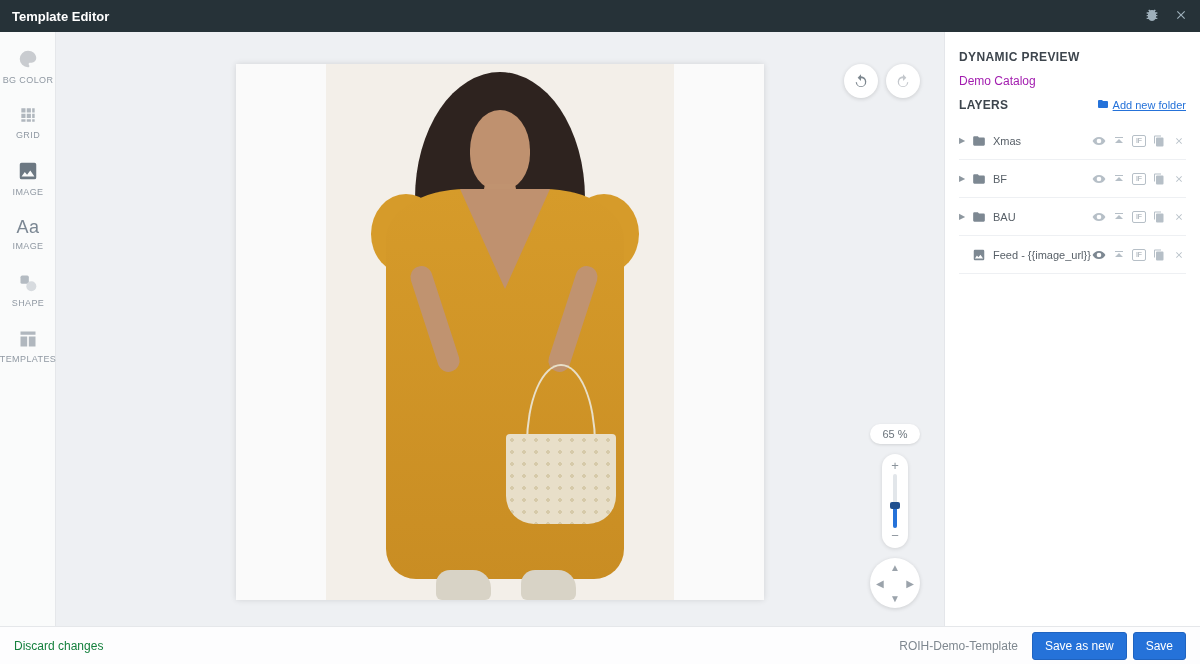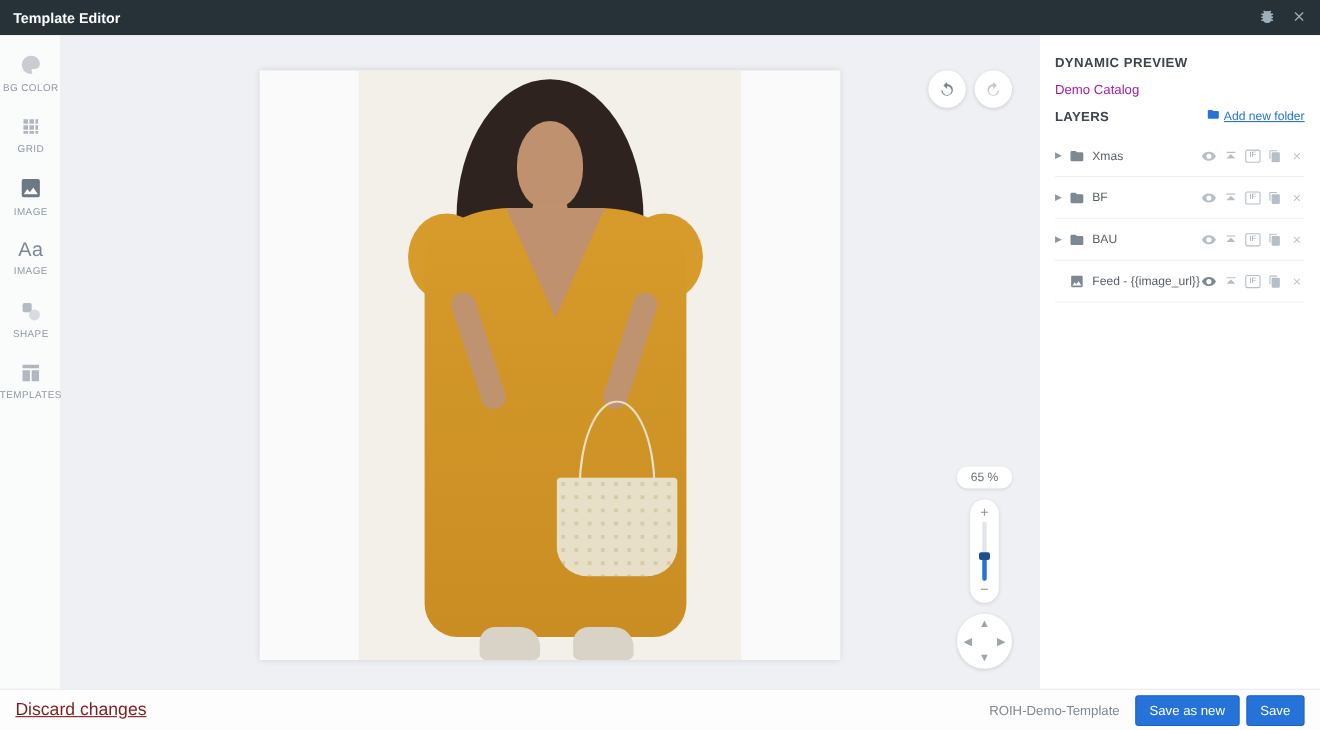--- a/index.html
+++ b/index.html
@@ -72,21 +72,21 @@
   .layer .ico{ width:20px; display:flex; justify-content:center;}
   .layer .ico svg{ fill:#7d8892;}
   .layer .name{ flex:1; font-size:11px; color:#575f67; padding-left:4px;}
   .layer-actions{ display:flex; gap:6px; align-items:center;}
   .layer-actions .a{ width:14px; height:14px; display:flex; align-items:center; justify-content:center;}
   .layer-actions svg{ fill:#b6bfc7;}
   .layer-actions .a.vis-on svg{ fill:#7d8892;}
   .if-badge{ width:14px; height:12px; border:1px solid #b6bfc7; border-radius:2px; font-size:7px; color:#9aa4ad; display:flex; align-items:center; justify-content:center;}
   
   .footer{ height:38px; background:#fdfdfe; border-top:1px solid #e5e7ea; display:flex; align-items:center; padding:0 14px;}
-  .discard{ text-decoration:underline; color:#7f1d1d; font-size:16px;}
+  .discard{ color:#15803d; font-size:12px;}
   .footer .spacer{ flex:1;}
   .tmpl-name{ font-size:12px; color:#7f8890; margin-right:14px;}
   .btn{ height:28px; padding:0 12px; border-radius:3px; color:#fff; background:#2572d9; font-size:12px; display:flex; align-items:center; border:1px solid #1f63c0;}
   .btn + .btn{ margin-left:6px;}
 </style>
 </head>
 <body>
 
 <div class="topbar">
   <span class="title">Template Editor</span>

